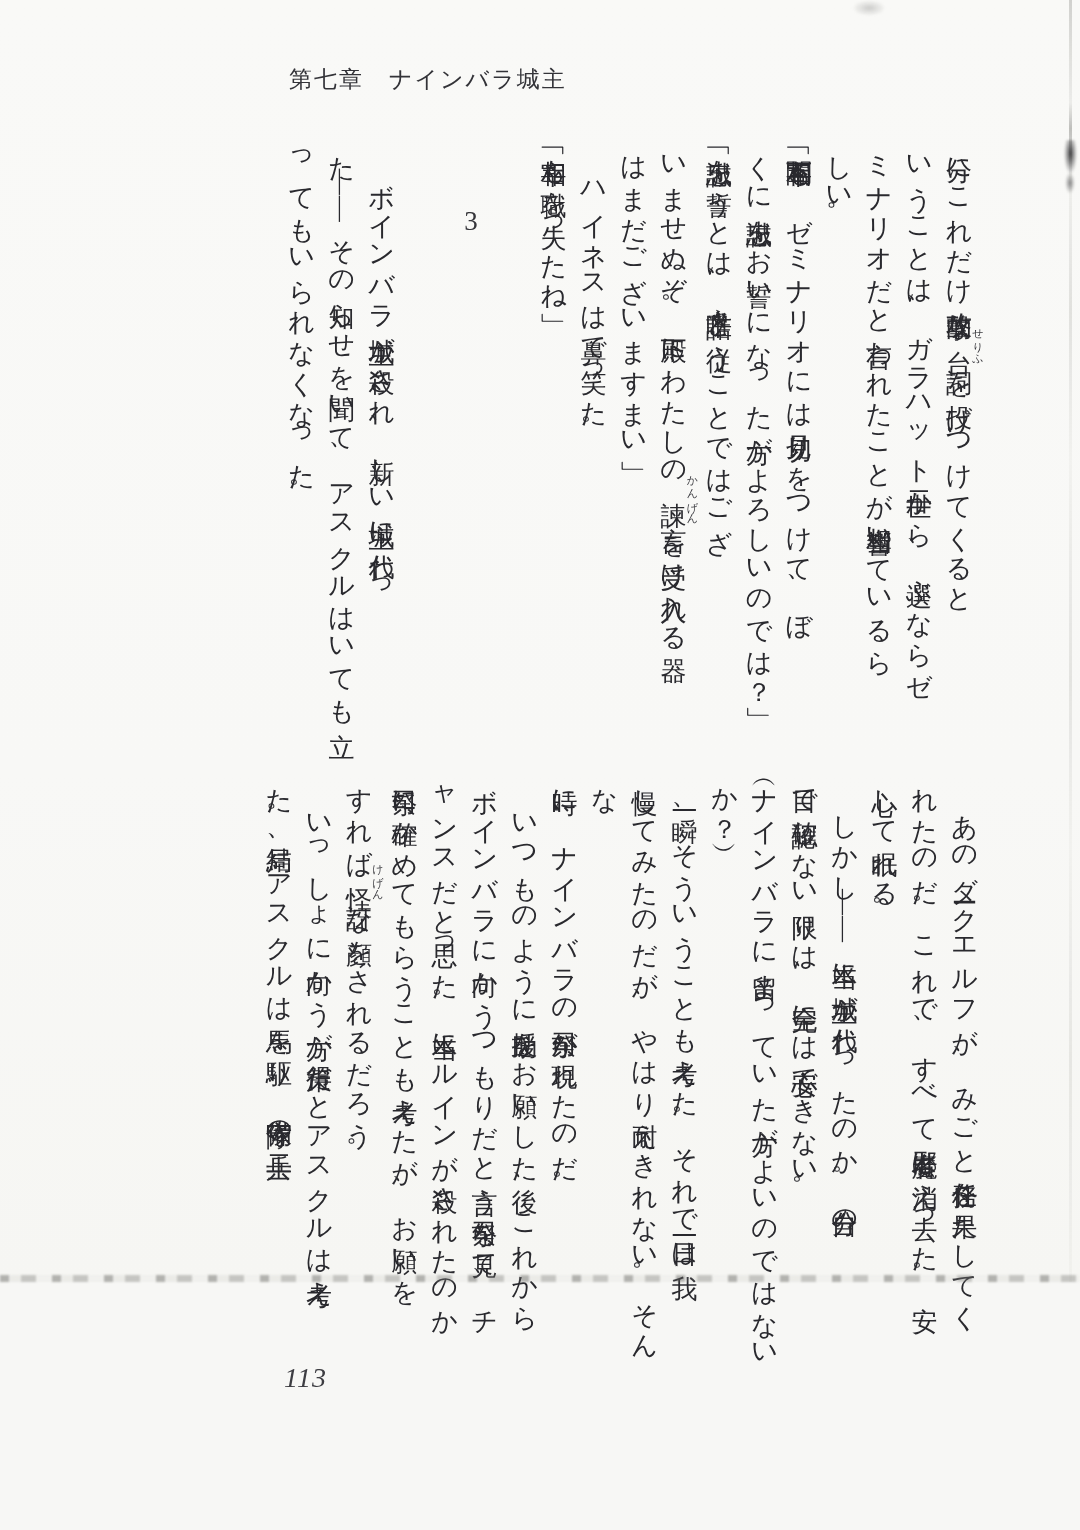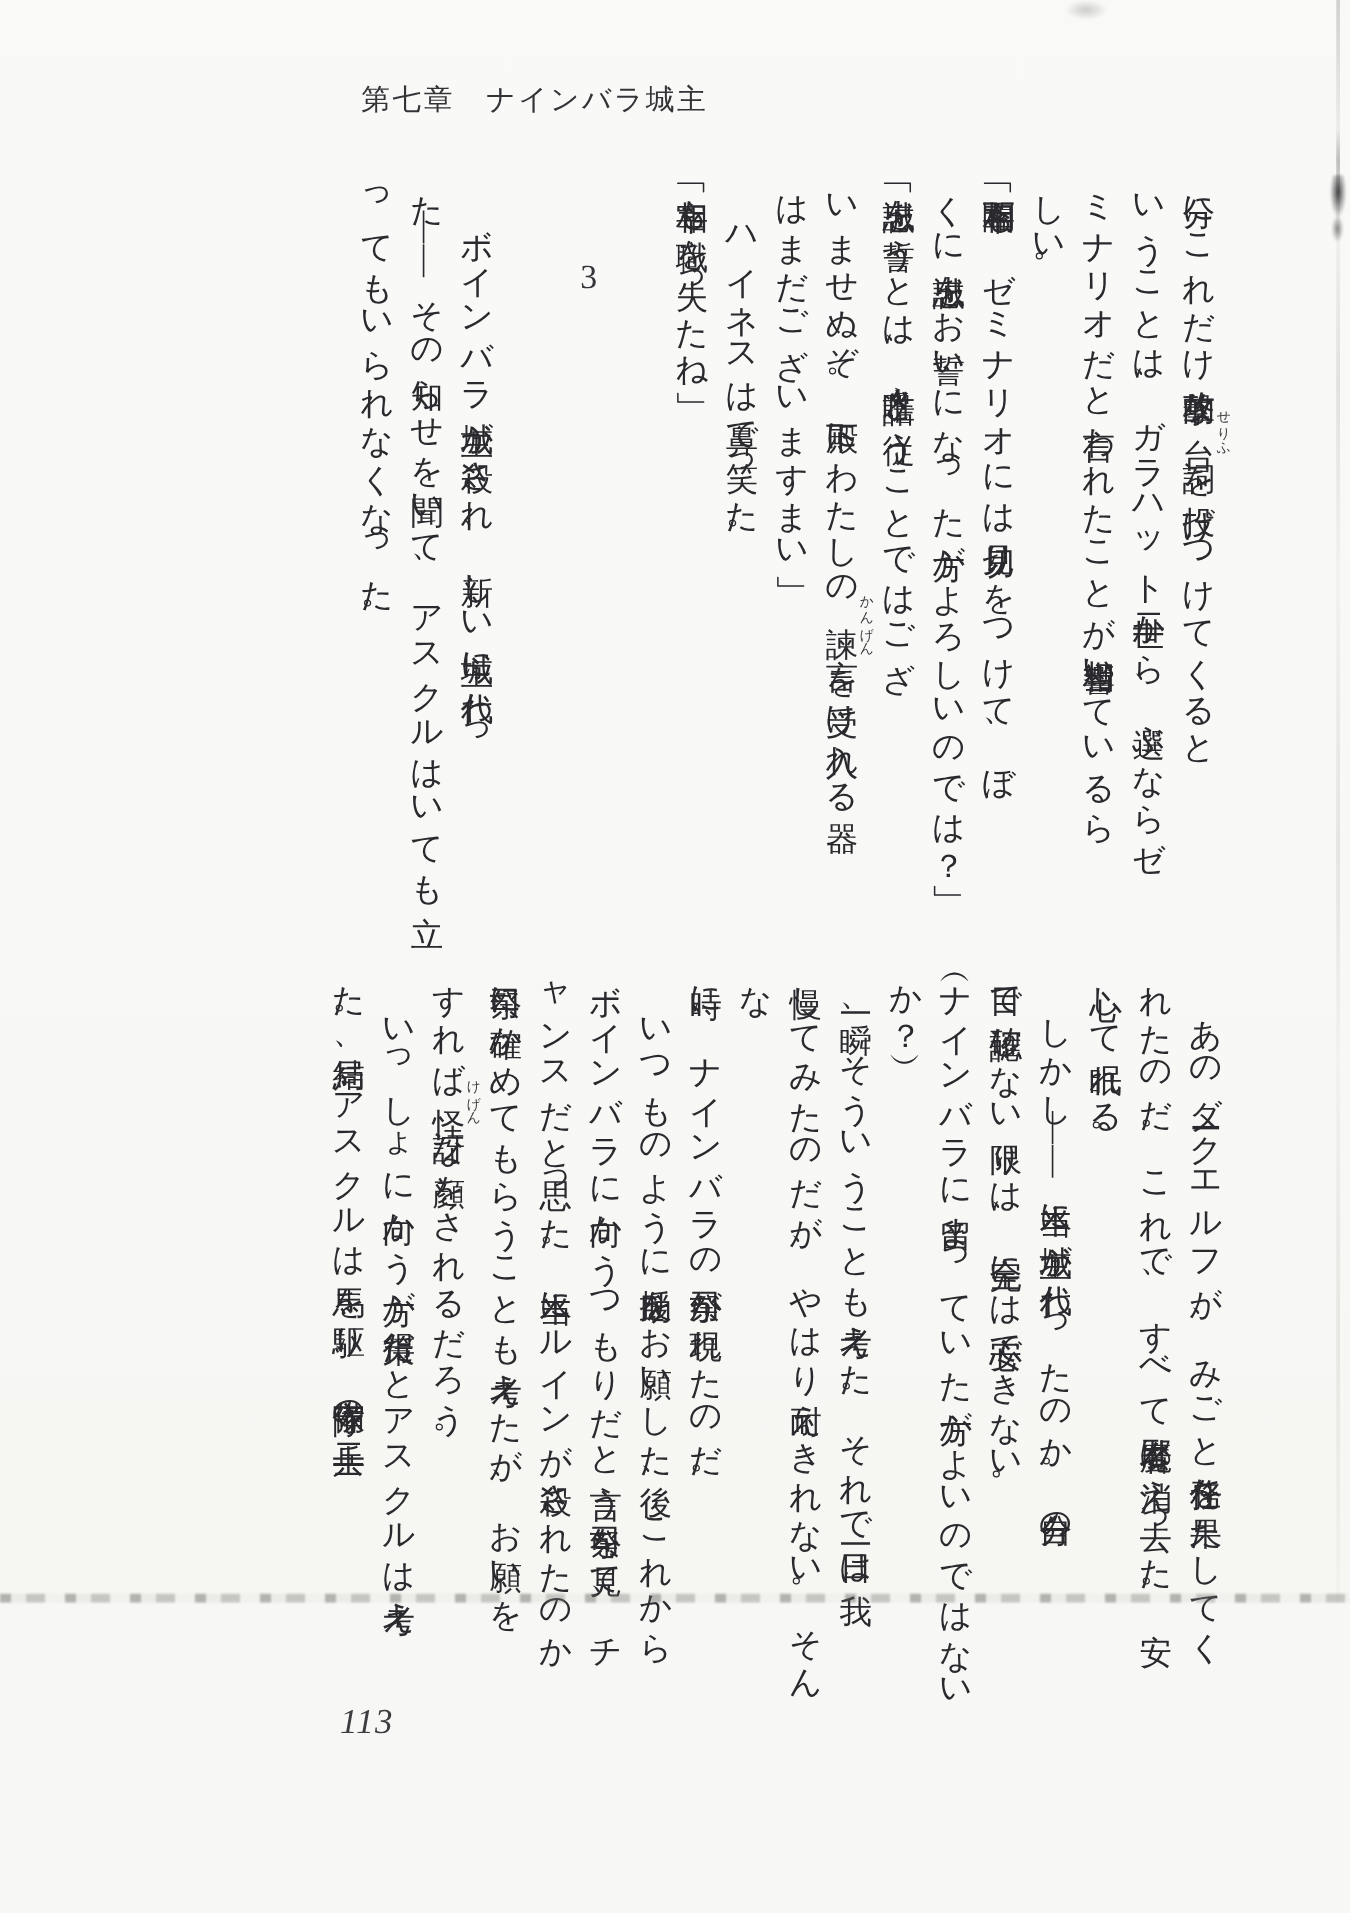--- a/index.html
+++ b/index.html
@@ -62,21 +62,21 @@
     padding-top: 68px;
     margin-right: 42px;
     margin-left: 50px;
     font-size: 27px;
     color: #35353a;
   }
 
   
   .page-number {
     position: absolute;
-    left: 272px;
+    left: 284px;
     top: 1362px;
     font-style: italic;
     font-size: 28px;
     letter-spacing: 1px;
     color: #3d3d42;
   }
 
   
   .right-crease {
     position: absolute;

